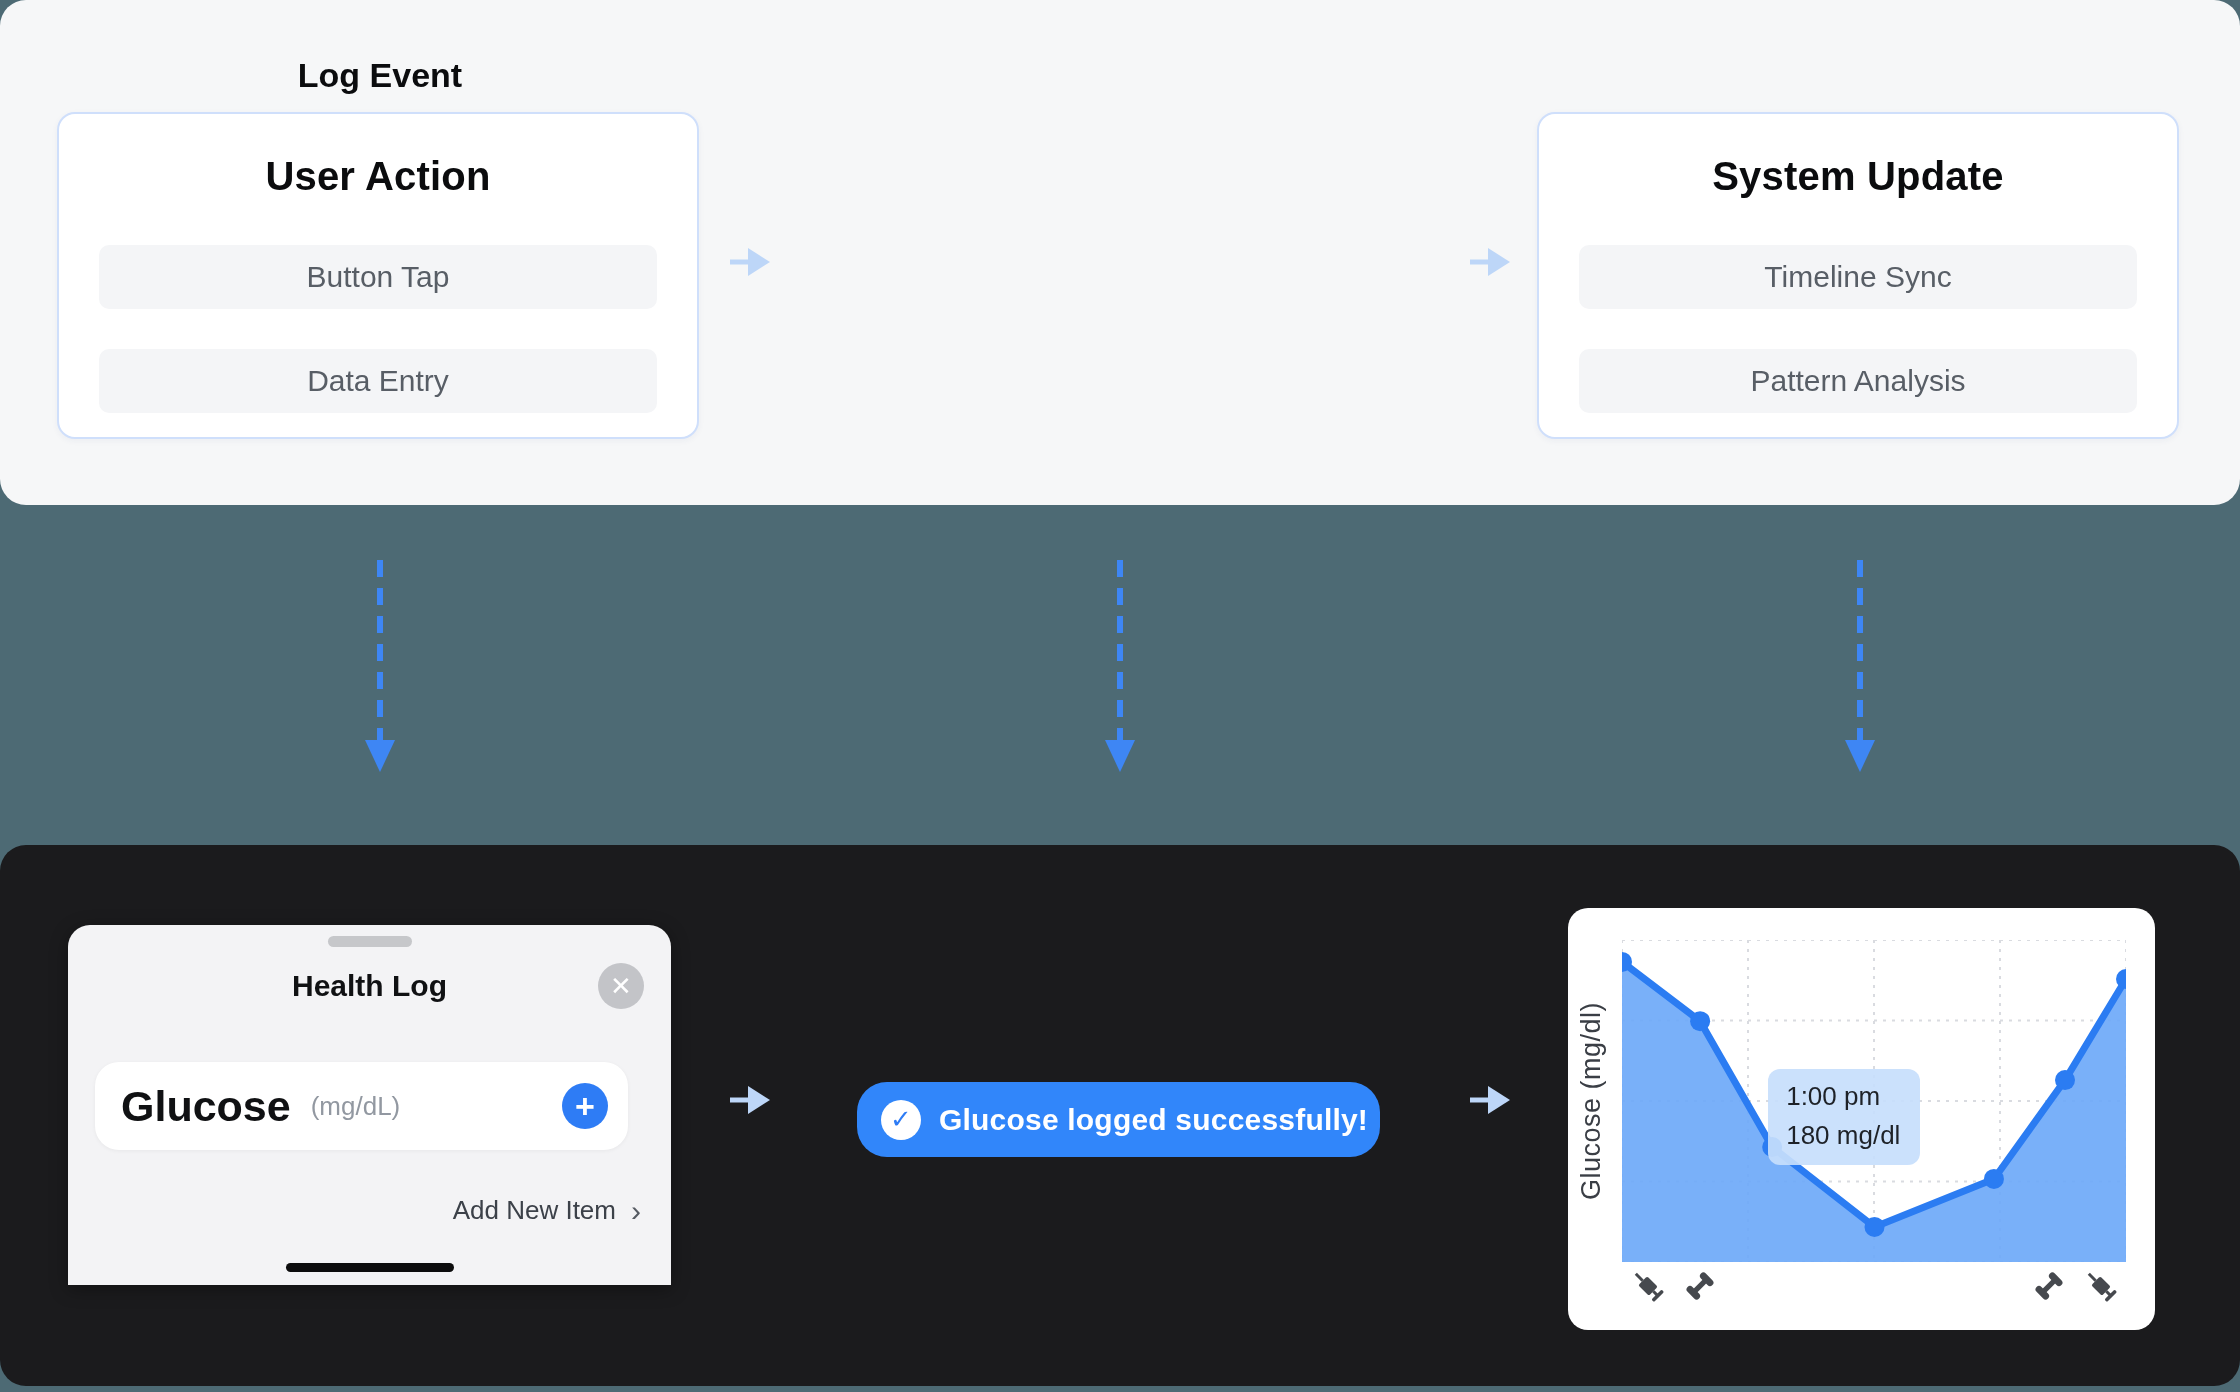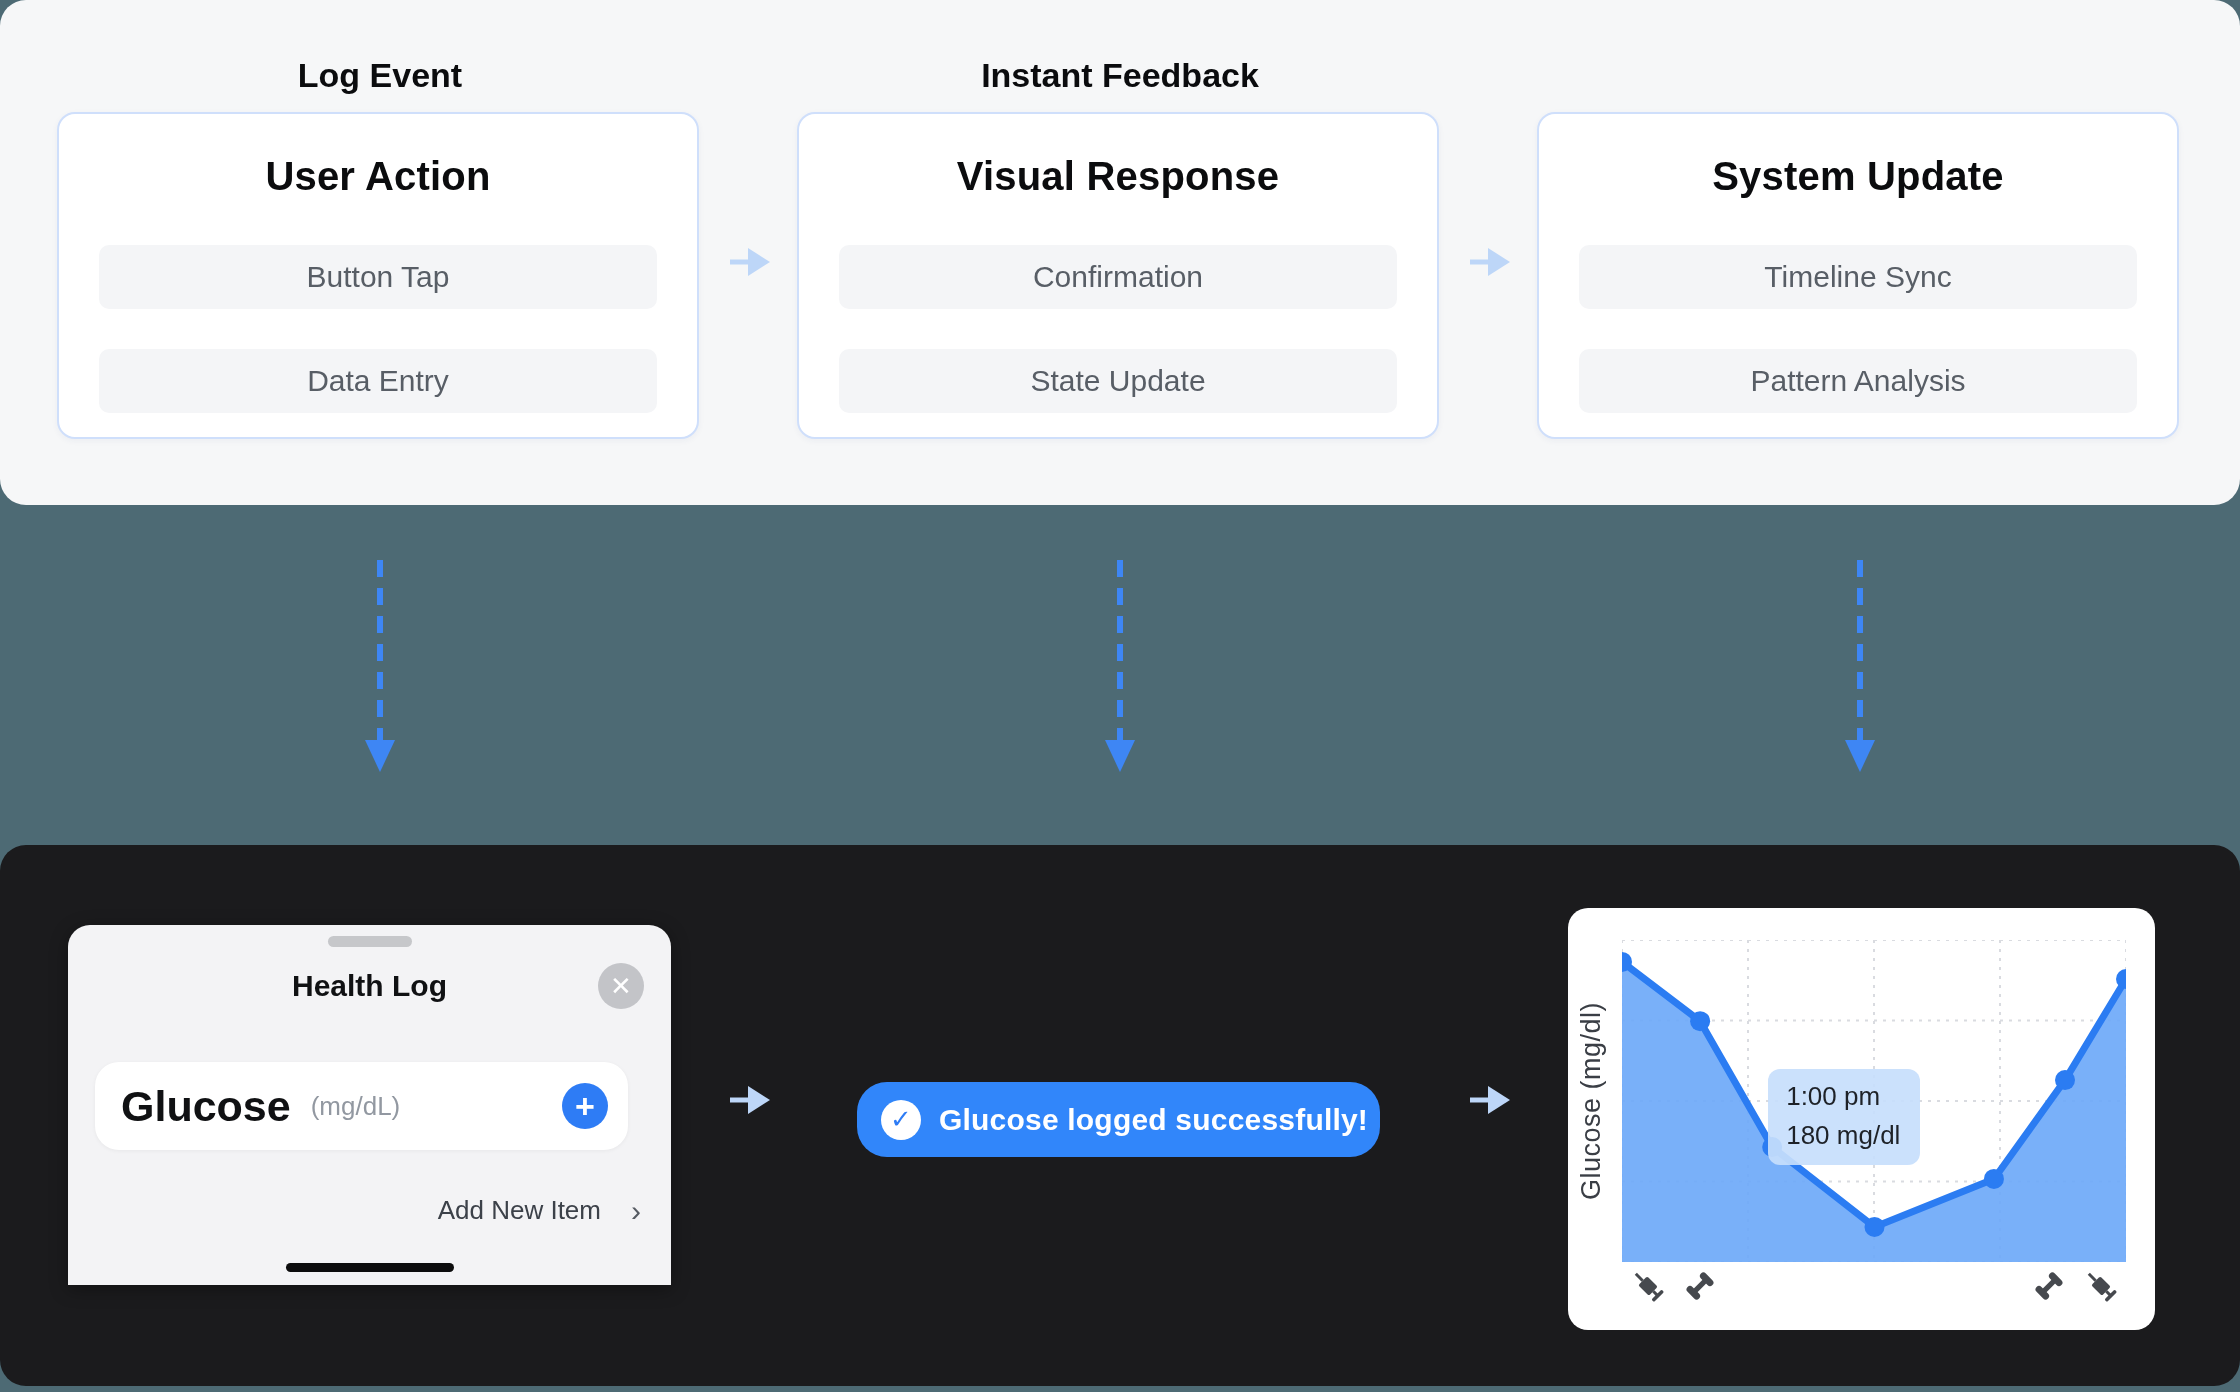--- a/index.html
+++ b/index.html
@@ -33,21 +33,21 @@
   .bottom-panel{position:absolute;left:0;top:845px;width:2240px;height:541px;background:#1b1b1d;border-radius:26px;}
   
   .sheet{position:absolute;left:68px;top:925px;width:603px;height:360px;background:#f3f3f5;border-radius:22px 22px 0 0;box-shadow:0 4px 18px rgba(0,0,0,.35);}
   .grabber{position:absolute;left:50%;top:11px;transform:translateX(-50%);width:84px;height:11px;border-radius:6px;background:#c6c7ca;}
   .sheet-title{position:absolute;left:0;top:44px;width:100%;text-align:center;font-size:30px;font-weight:700;color:#101113;}
   .close-btn{position:absolute;left:530px;top:38px;width:46px;height:46px;border-radius:50%;background:#c3c4c8;color:#ffffff;font-size:26px;font-weight:700;display:flex;align-items:center;justify-content:center;}
   .metric-row{position:absolute;left:27px;top:137px;width:533px;height:88px;background:#ffffff;border-radius:24px;box-shadow:0 1px 4px rgba(0,0,0,.05);display:flex;align-items:center;box-sizing:border-box;padding:0 20px 0 26px;}
   .metric-label{font-size:43px;font-weight:700;color:#101113;}
   .metric-unit{font-size:26px;color:#9298a1;margin-left:20px;}
   .plus-btn{margin-left:auto;width:46px;height:46px;border-radius:50%;background:#2e7cf5;color:#ffffff;font-size:34px;font-weight:600;display:flex;align-items:center;justify-content:center;line-height:1;}
-  .add-new{position:absolute;right:30px;top:270px;font-size:26px;font-weight:500;color:#3c4149;display:flex;align-items:center;gap:30px;}
+  .add-new{position:absolute;right:30px;top:270px;font-size:26px;font-weight:500;color:#3c4149;display:flex;align-items:center;gap:15px;}
   .add-chevron{font-size:30px;color:#565b63;line-height:1;}
   .home-indicator{position:absolute;left:50%;top:338px;transform:translateX(-50%);width:168px;height:9px;border-radius:5px;background:#0c0c0d;}
   
   .toast{position:absolute;left:857px;top:1082px;width:523px;height:75px;border-radius:30px;background:#3186fa;display:flex;align-items:center;padding-left:24px;box-sizing:border-box;gap:18px;}
   .toast-check{width:40px;height:40px;border-radius:50%;background:#ffffff;color:#2e7cf5;font-size:26px;font-weight:700;display:flex;align-items:center;justify-content:center;}
   .toast-msg{font-size:30px;font-weight:600;color:#ffffff;letter-spacing:.2px;}
   
   .chart-card{position:absolute;left:1568px;top:908px;width:587px;height:422px;background:#ffffff;border-radius:20px;}
   .ylabel{position:absolute;left:6px;top:32px;height:322px;width:34px;display:flex;align-items:center;justify-content:center;
           writing-mode:vertical-rl;transform:rotate(180deg);font-size:27px;color:#3a3e45;letter-spacing:.5px;}
@@ -67,28 +67,20 @@
 
   <div class="flow-col c1">
     <div class="flow-label">Log Event</div>
     <div class="flow-card">
       <div class="flow-card-title">User Action</div>
       <div class="chip first">Button Tap</div>
       <div class="chip second">Data Entry</div>
     </div>
   </div>
 
-  <div class="flow-col c2">
-    <div class="flow-label">Instant Feedback</div>
-    <div class="flow-card">
-      <div class="flow-card-title">Visual Response</div>
-      <div class="chip first">Confirmation</div>
-      <div class="chip second">State Update</div>
-    </div>
-  </div>
 
   <div class="flow-col c3">
     <div class="flow-card">
       <div class="flow-card-title">System Update</div>
       <div class="chip first">Timeline Sync</div>
       <div class="chip second">Pattern Analysis</div>
     </div>
   </div>
 
   <div class="arrow-right ar-top1">

